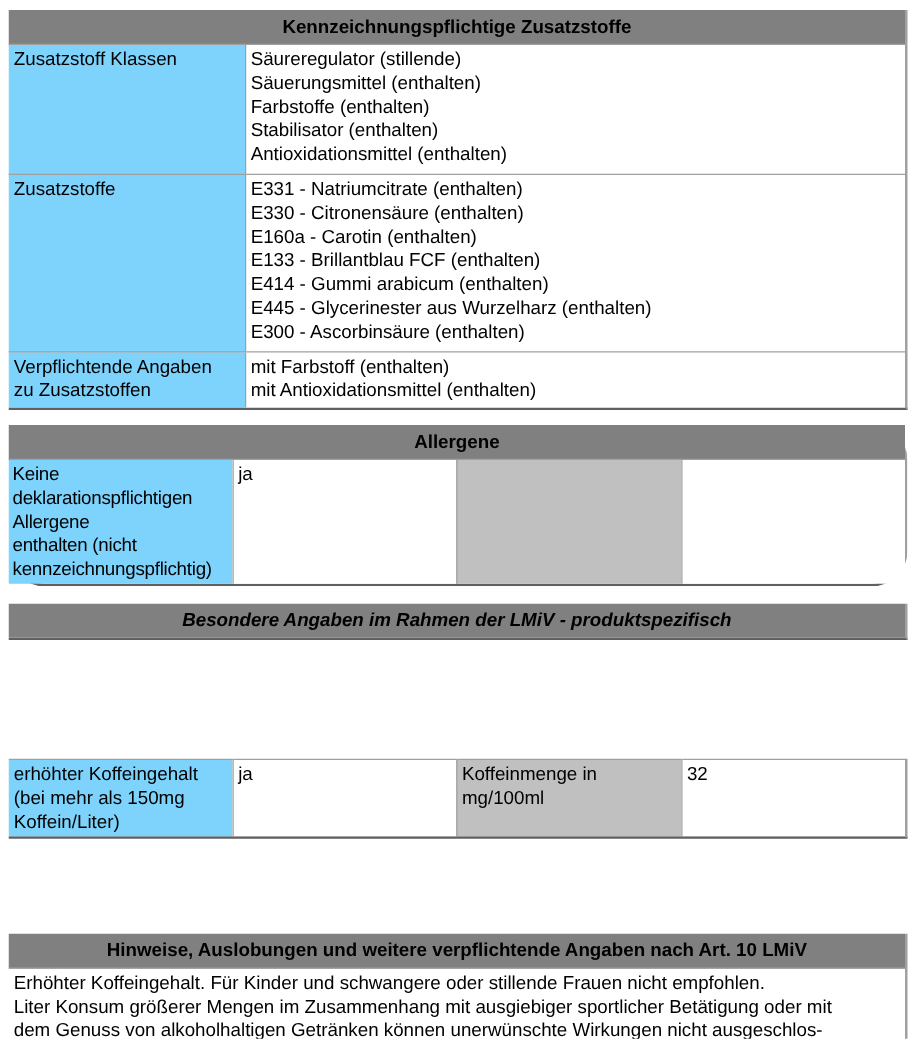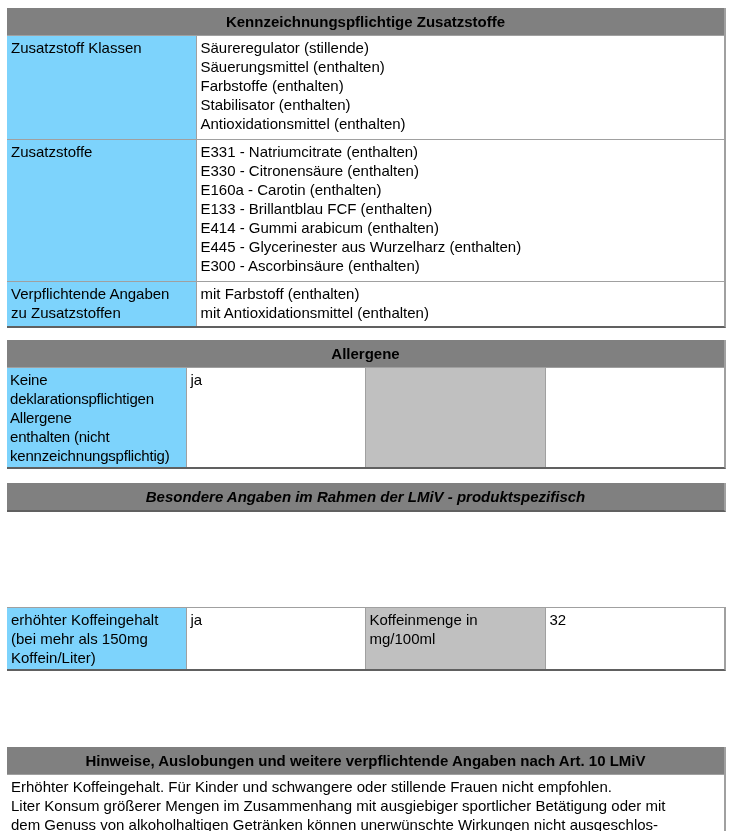--- a/index.html
+++ b/index.html
@@ -51,21 +51,21 @@
       background: #ffffff;
       border-left: 1px solid #a0a0a0;
     }
     td.grey {
       background: #c0c0c0;
       border-left: 1px solid #a0a0a0;
       margin-top: 40px;
     }
     .line { display: block; }
     #sec1 { top: 8px; }
-    #sec2 { top: 340px; }
+    #sec2 { top: 340px; border-radius: 28px; }
     #sec3 { top: 483px; font-style: italic; }
     #sec4 { top: 607px; }
     #sec5 { top: 715px; margin-top: 32px; }
   </style>
 </head>
 <body>
 
 <div class="section" id="sec1">
   <table>
     <colgroup>

